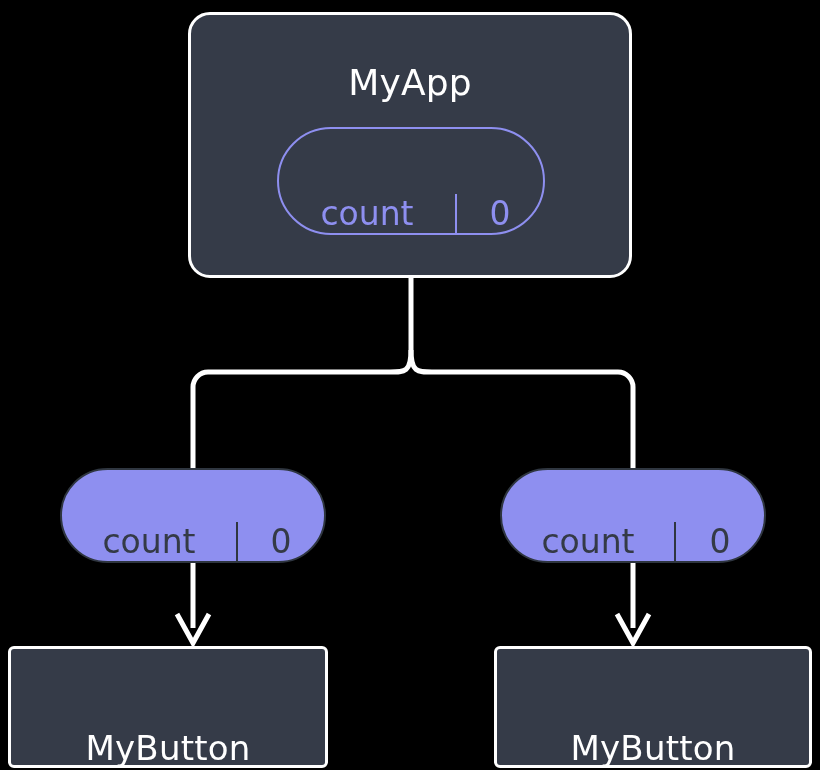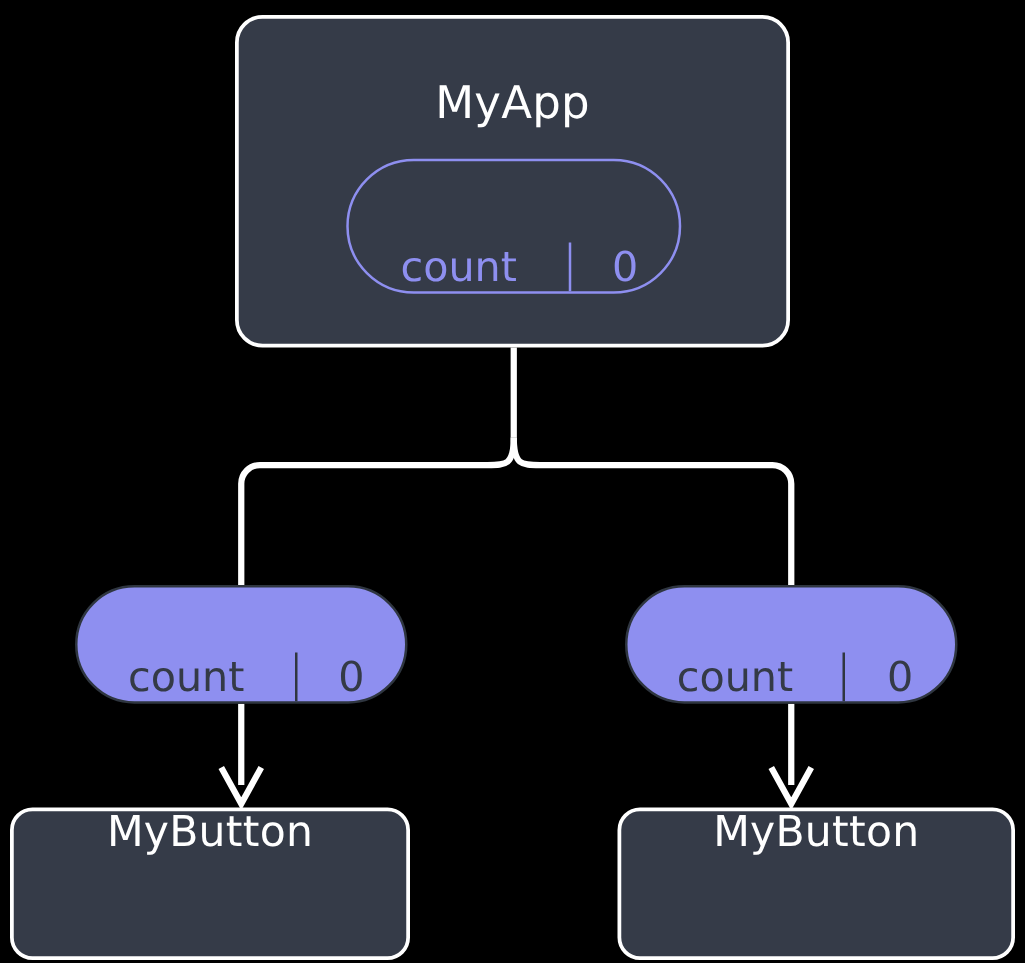--- a/index.html
+++ b/index.html
@@ -60,22 +60,22 @@
     border-radius: 22px;
     justify-content: flex-start;
   }
   #node-myapp .comp-title {
     margin-top: 50px;
   }
 
   
   .leaf-box {
     height: 122px;
-    justify-content: flex-start;
-    border-radius: 18px;
+    justify-content: flex-end;
+    border-radius: 6px;
   }
   #node-mybutton-left  { left: 8px;   top: 646px; width: 320px; }
   #node-mybutton-right { left: 494px; top: 646px; width: 318px; }
   .leaf-box .comp-title { font-size: 34px; }
 
   
   .pill {
     position: absolute;
     box-sizing: border-box;
     display: flex;

